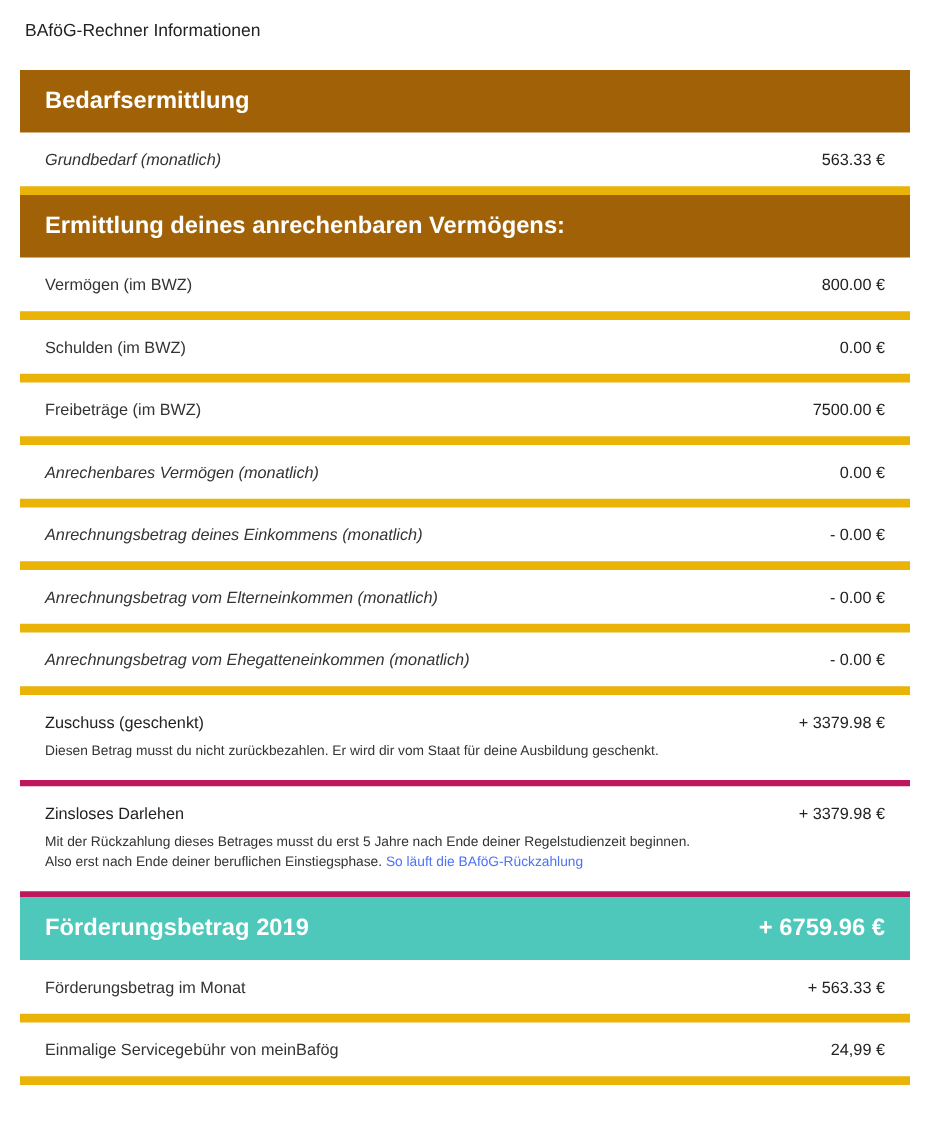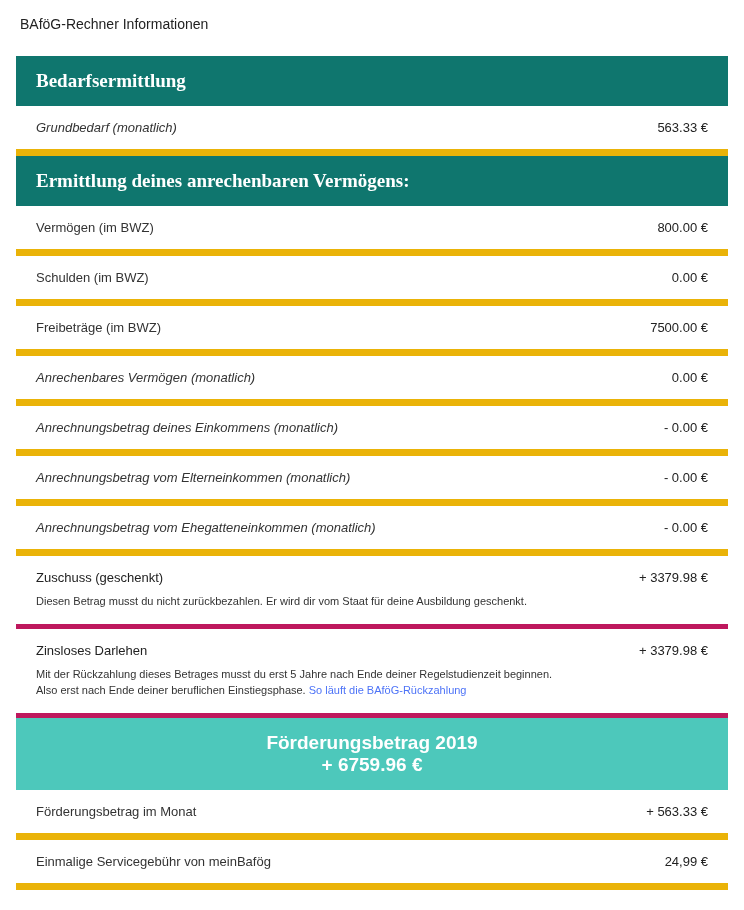--- a/index.html
+++ b/index.html
@@ -17,27 +17,26 @@
     margin: 0 0 24px 4px;
     color: #222;
   }
   .section { margin: 0; }
   .hdr {
     padding: 14px 20px;
     font-size: 19px;
     font-weight: 700;
     color: #fff;
   }
-  .hdr-blue { background: #0f766e; font-family: Liberation Serif, serif; }
+  .hdr-blue { background: #a16207; }
   .hdr-teal {
     background: #4dc8bb;
     display: flex;
     justify-content: space-between;
     align-items: center;
-    flex-direction: column;
   }
   .hdr-teal .amount {
     font-size: 19px;
     font-weight: 700;
   }
   .row {
     display: flex;
     justify-content: space-between;
     align-items: center;
     padding: 14px 20px;

